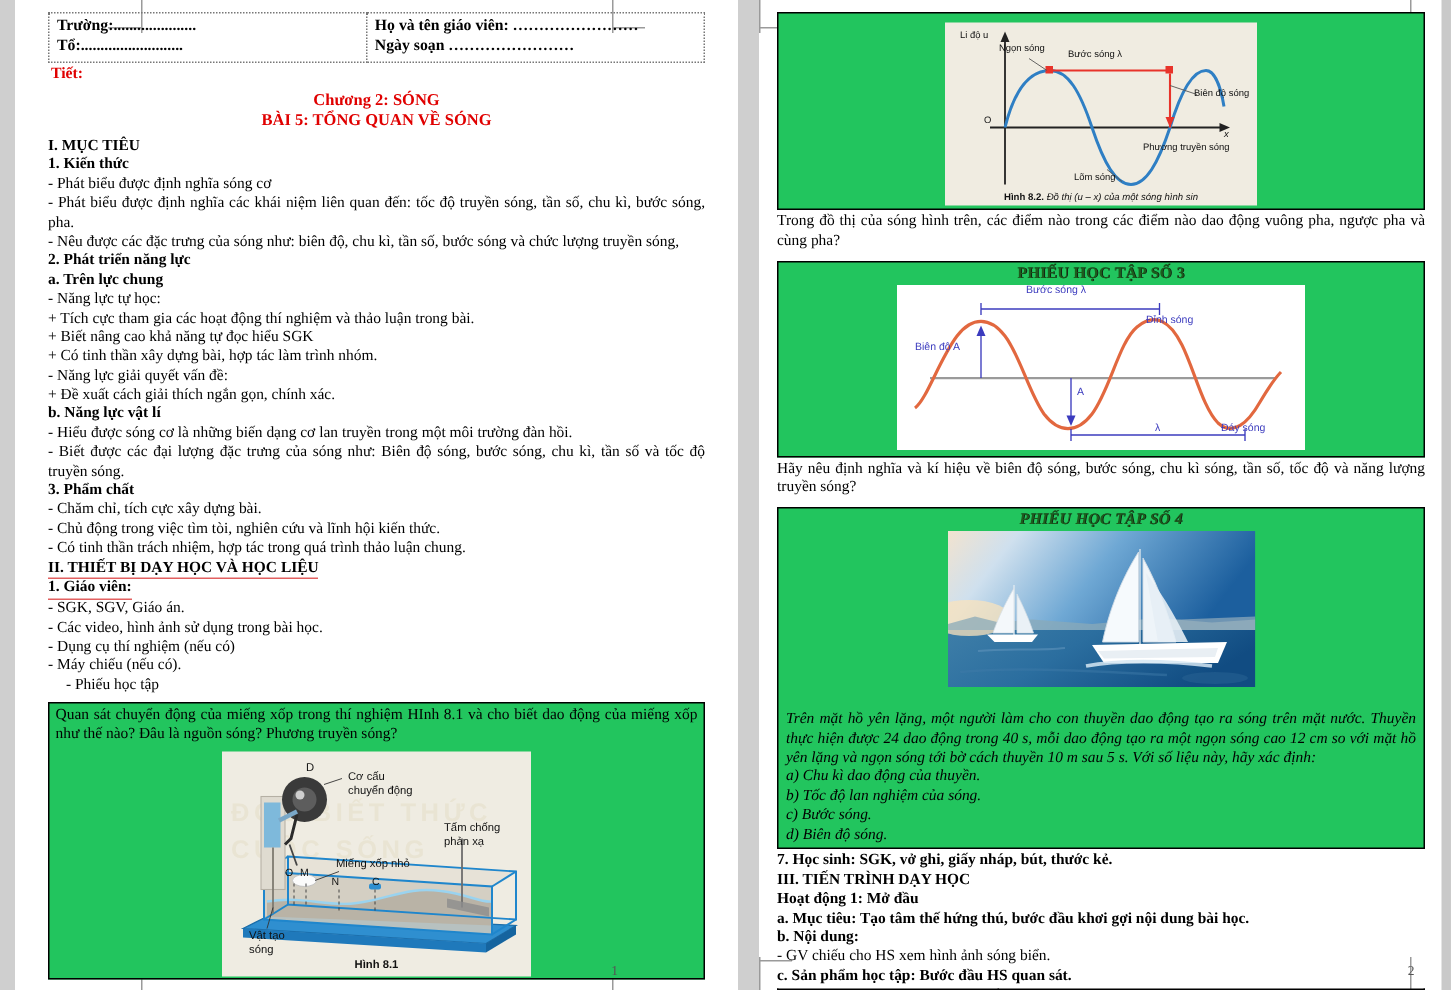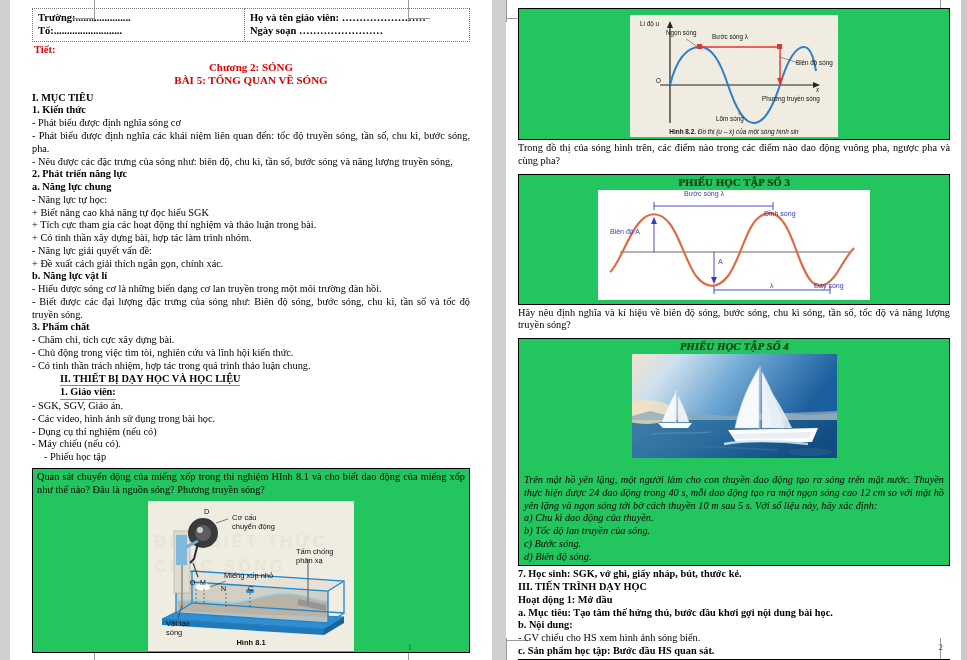--- a/index.html
+++ b/index.html
@@ -70,21 +70,21 @@
 
   
   .t {
     font-size: 10.3px;
     line-height: 1.24;
     color: #000;
     margin: 0;
     text-align: justify;
   }
   .t.b { font-weight: bold; }
-  .uline-red { border-bottom: 1.6px solid #e26060; display: inline-block; margin-left: 28px; }
+  .uline-red { border-bottom: 1.6px solid #e26060; display: inline-block; }
 
   
   .box {
     border: 1.2px solid #000;
     box-sizing: border-box;
     margin-top: 4px;
     padding: 2px 4px 3px 4px;
     background: #22c55e;
   }
   .box-title {
@@ -226,26 +226,26 @@
 
       <div class="chuong">
         <div>Chương 2: SÓNG</div>
         <div>BÀI 5: TỔNG QUAN VỀ SÓNG</div>
       </div>
 
       <p class="t b">I. MỤC TIÊU</p>
       <p class="t b">1. Kiến thức</p>
       <p class="t">- Phát biểu được định nghĩa sóng cơ</p>
       <p class="t">- Phát biểu được định nghĩa các khái niệm liên quan đến: tốc độ truyền sóng, tần số, chu kì, bước sóng, pha.</p>
-      <p class="t">- Nêu được các đặc trưng của sóng như: biên độ, chu kì, tần số, bước sóng và năng lượng truyền sóng,</p>
+      <p class="t">- Nêu được các đặc trưng của sóng như: biên độ, chu kì, tần số, bước sóng và chức lượng truyền sóng,</p>
       <p class="t b">2. Phát triển năng lực</p>
-      <p class="t b">a. Năng lực chung</p>
+      <p class="t b">a. Trên lực chung</p>
       <p class="t">- Năng lực tự học:</p>
+      <p class="t">+ Tích cực tham gia các hoạt động thí nghiệm và thảo luận trong bài.</p>
       <p class="t">+ Biết nâng cao khả năng tự đọc hiểu SGK</p>
-      <p class="t">+ Tích cực tham gia các hoạt động thí nghiệm và thảo luận trong bài.</p>
       <p class="t">+ Có tinh thần xây dựng bài, hợp tác làm trình nhóm.</p>
       <p class="t">- Năng lực giải quyết vấn đề:</p>
       <p class="t">+ Đề xuất cách giải thích ngắn gọn, chính xác.</p>
       <p class="t b">b. Năng lực vật lí</p>
       <p class="t">- Hiểu được sóng cơ là những biến dạng cơ lan truyền trong một môi trường đàn hồi.</p>
       <p class="t">- Biết được các đại lượng đặc trưng của sóng như: Biên độ sóng, bước sóng, chu kì, tần số và tốc độ truyền sóng.</p>
       <p class="t b">3. Phẩm chất</p>
       <p class="t">- Chăm chỉ, tích cực xây dựng bài.</p>
       <p class="t">- Chủ động trong việc tìm tòi, nghiên cứu và lĩnh hội kiến thức.</p>
       <p class="t">- Có tinh thần trách nhiệm, hợp tác trong quá trình thảo luận chung.</p>
@@ -462,21 +462,21 @@
 
             <path d="M92,90 C 112,86 146,86 176,90" stroke="#d5e6f2" stroke-width="2.5" fill="none" opacity="0.85"></path>
             <path d="M20,80 C 40,78 60,80 78,78" stroke="#5f92bb" stroke-width="1.4" fill="none" opacity="0.6"></path>
             <path d="M8,94 C 48,90 104,94 146,96" stroke="#3d79a8" stroke-width="1.6" fill="none" opacity="0.5"></path>
             <ellipse cx="178" cy="98" rx="22" ry="4" fill="#2a6494" opacity="0.5"></ellipse>
           </svg>
         </div>
 
         <p class="t" style="margin-top:16px">Trên mặt hồ yên lặng, một người làm cho con thuyền dao động tạo ra sóng trên mặt nước. Thuyền thực hiện được 24 dao động trong 40 s, mỗi dao động tạo ra một ngọn sóng cao 12 cm so với mặt hồ yên lặng và ngọn sóng tới bờ cách thuyền 10 m sau 5 s. Với số liệu này, hãy xác định:</p>
         <p class="t">a) Chu kì dao động của thuyền.</p>
-        <p class="t">b) Tốc độ lan truyền của sóng.</p>
+        <p class="t">b) Tốc độ lan nghiệm của sóng.</p>
         <p class="t">c) Bước sóng.</p>
         <p class="t">d) Biên độ sóng.</p>
       </div>
 
       <p class="t b" style="margin-top:2px">7. Học sinh: SGK, vở ghi, giấy nháp, bút, thước kẻ.</p>
       <p class="t b">III. TIẾN TRÌNH DẠY HỌC</p>
       <p class="t b">Hoạt động 1: Mở đầu</p>
       <p class="t b">a. Mục tiêu: Tạo tâm thế hứng thú, bước đầu khơi gợi nội dung bài học.</p>
       <p class="t b">b. Nội dung:</p>
       <p class="t">- GV chiếu cho HS xem hình ảnh sóng biển.</p>

